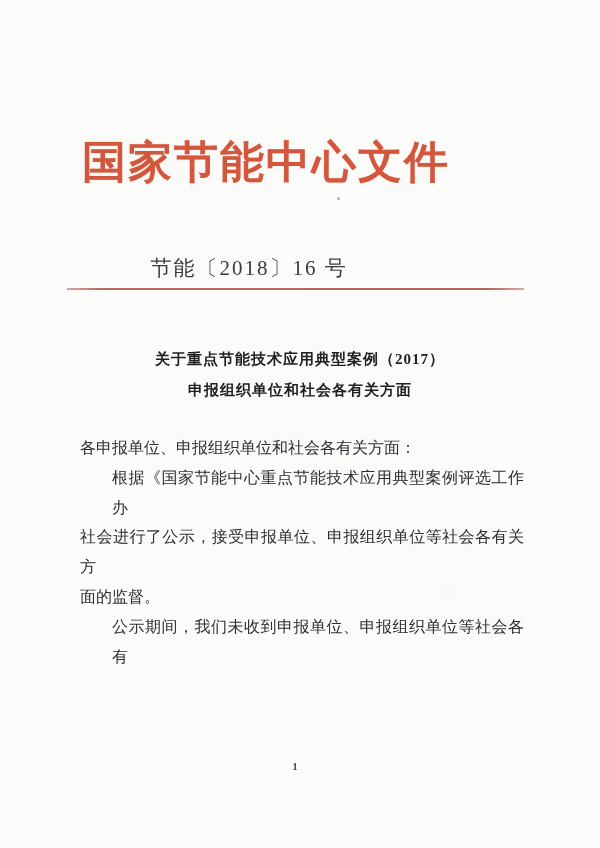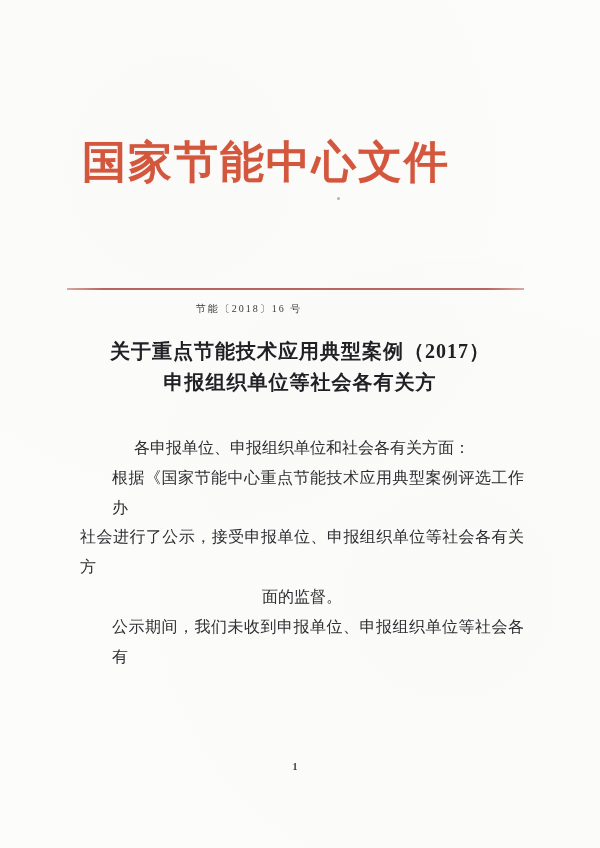--- a/index.html
+++ b/index.html
@@ -34,58 +34,56 @@
     color: #d2573d;
     text-shadow: 0 0 1px rgba(210,87,61,0.35);
     white-space: nowrap;
   }
   .doc-number {
     position: absolute;
     top: 254px;
     left: 0;
     width: 498px;
     text-align: center;
-    font-size: 10px;
+    font-size: 21px;
     letter-spacing: 2px;
     color: #3a3a3e;
     white-space: nowrap;
-    margin-top: 48px;
   }
   .red-rule {
     position: absolute;
     top: 288px;
     left: 67px;
     width: 457px;
     height: 2px;
     background: linear-gradient(to right, rgba(185,100,92,0.55), #b9645c 8%, #b9645c 92%, rgba(185,100,92,0.55));
   }
   .doc-title {
     position: absolute;
-    top: 336px;
+    top: 344px;
     left: 0;
     width: 600px;
     text-align: center;
-    font-size: 20px;
+    font-size: 15px;
     font-weight: bold;
     color: #212125;
     letter-spacing: 1px;
     line-height: 31px;
   }
   .body-text {
     position: absolute;
     top: 433px;
     left: 80px;
     width: 444px;
     font-size: 16px;
     color: #2e2e32;
     line-height: 29.8px;
   }
   .body-line {
     white-space: nowrap;
-    text-align: center;
   }
   .body-line.fill {
     white-space: normal;
     text-align: justify;
     text-align-last: justify;
     font-family: Liberation Serif, serif;
   }
   .body-line.indent {
     padding-left: 32px;
   }
@@ -114,21 +112,21 @@
 <div class="page">
 
   <div class="red-header">国家节能中心文件</div>
 
   <div class="doc-number">节能〔2018〕16 号</div>
 
   <div class="red-rule"></div>
 
   <div class="doc-title">
     <div>关于重点节能技术应用典型案例（2017）</div>
-    <div>申报组织单位等社会各有关方</div>
+    <div>申报组织单位和社会各有关方面</div>
   </div>
 
   <div class="body-text">
     <div class="body-line">各申报单位、申报组织单位和社会各有关方面：</div>
     <div class="body-line fill indent">根据《国家节能中心重点节能技术应用典型案例评选工作办</div>
     <div class="body-line fill">社会进行了公示，接受申报单位、申报组织单位等社会各有关方</div>
     <div class="body-line">面的监督。</div>
     <div class="body-line fill indent">公示期间，我们未收到申报单位、申报组织单位等社会各有</div>
 
   </div>

